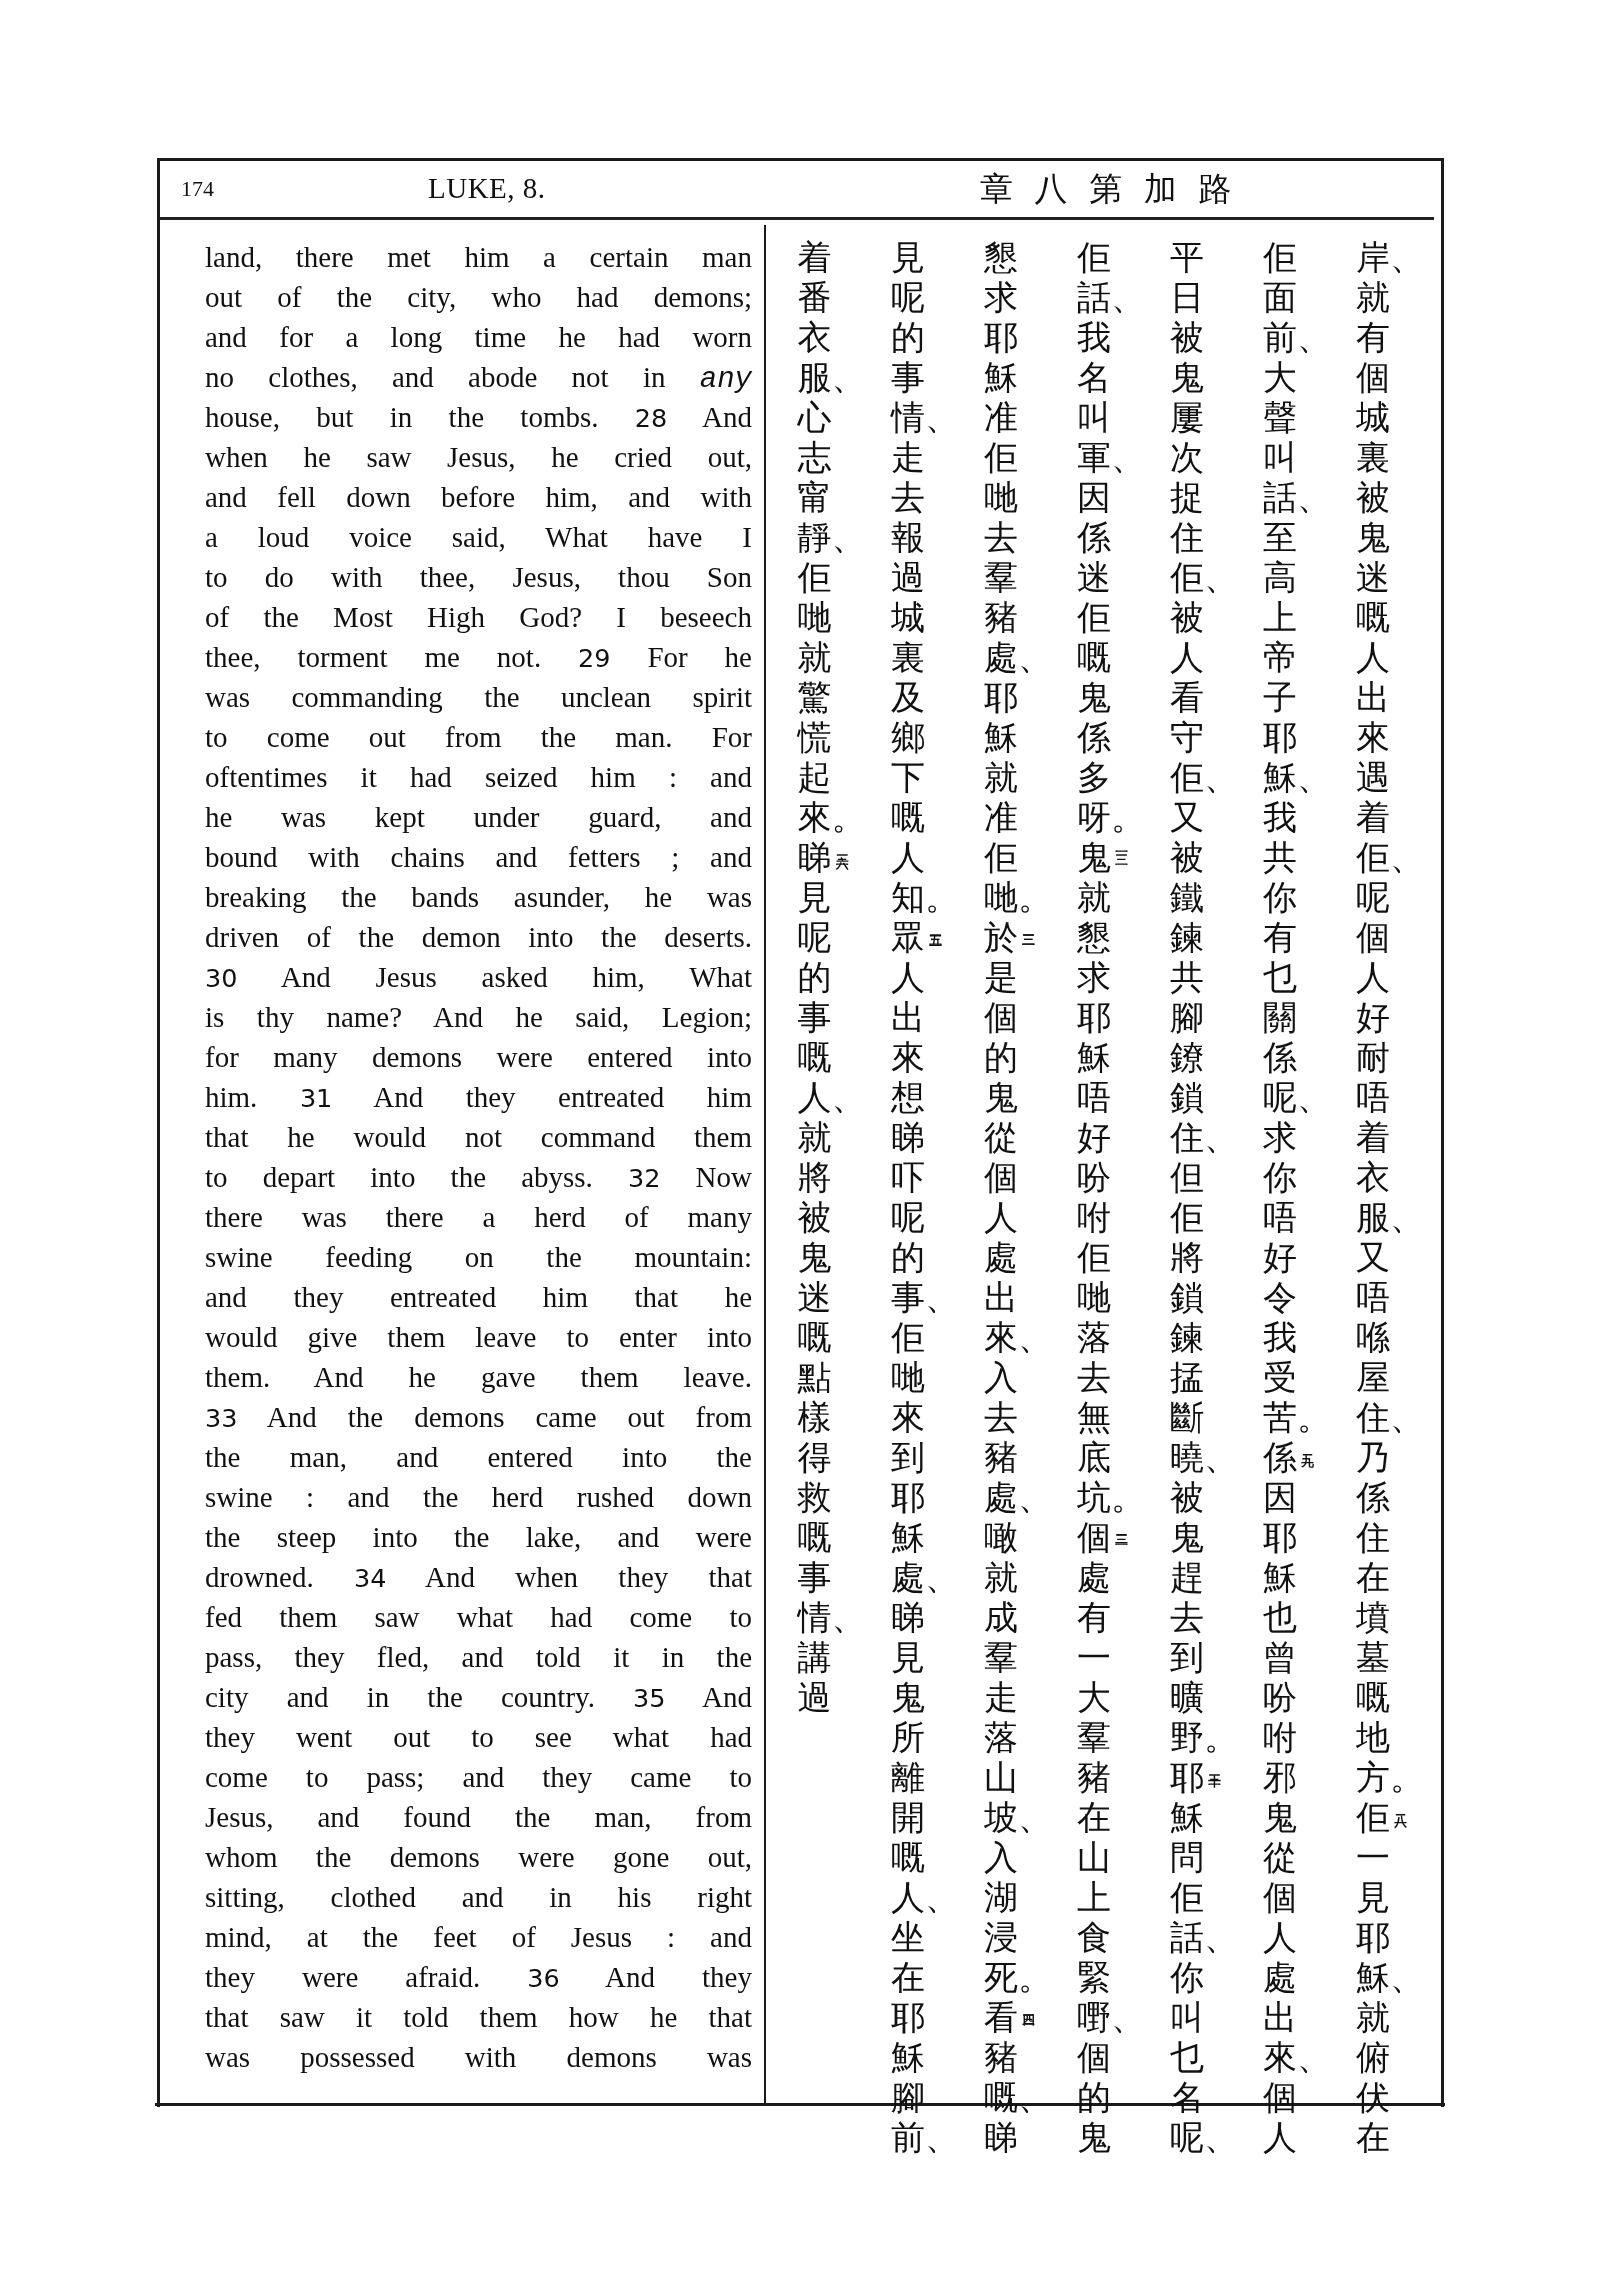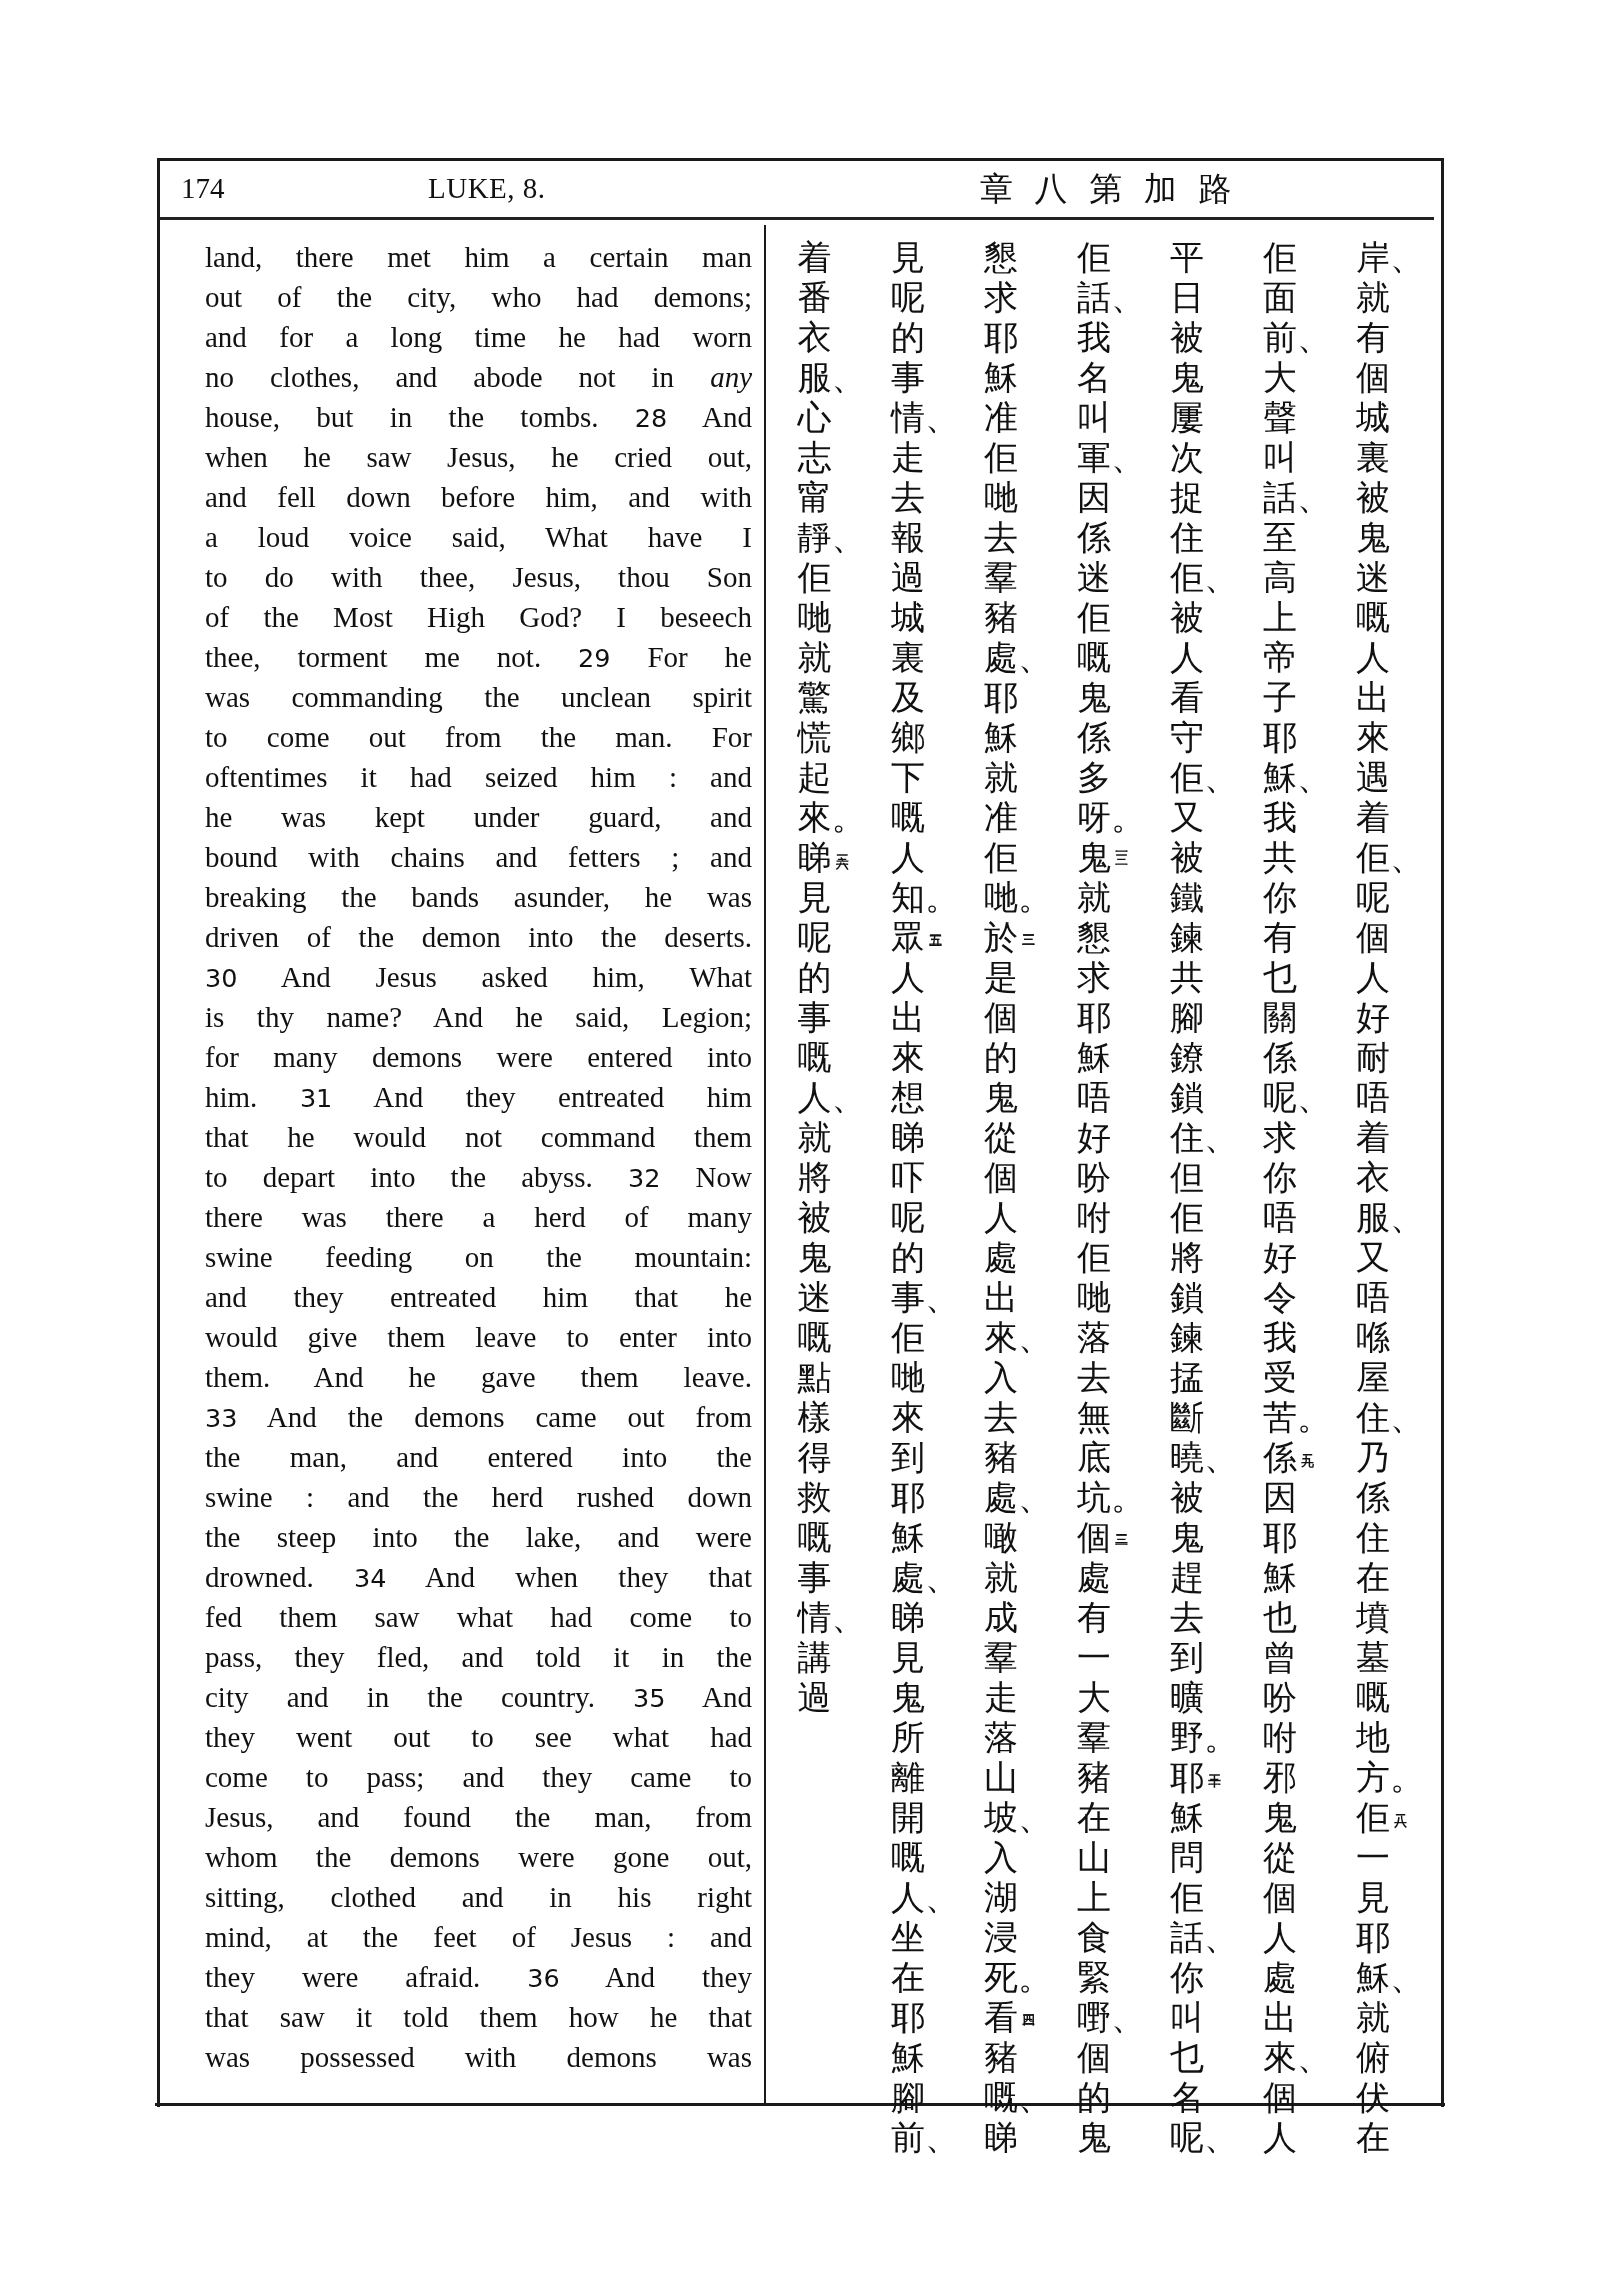--- a/index.html
+++ b/index.html
@@ -6,28 +6,28 @@
   body { width: 1620px; height: 2293px; position: relative; overflow: hidden; font-family: "Liberation Serif", "DejaVu Serif", serif; color: #111; }
   .page { position: absolute; left: 0; top: 0; width: 1620px; height: 2293px; }
   .rule { position: absolute; background: #1a1a1a; }
   .rule-top { left: 158px; top: 158px; width: 1285px; height: 2.9px; }
   .rule-head { left: 160px; top: 217px; width: 1274px; height: 2.9px; background: #222; }
   .rule-bottom { left: 155px; top: 2103px; width: 1290px; height: 2.9px; }
   .rule-left { left: 157px; top: 158px; width: 2.9px; height: 1949px; }
   .rule-right { left: 1441px; top: 158px; width: 2.9px; height: 1949px; }
   .rule-divider { left: 764px; top: 225px; width: 2px; height: 1879px; }
 
-  .hdr-page { position: absolute; left: 181px; top: 167px; font-size: 29px; line-height: 43px; }
+  .hdr-page { position: absolute; left: 181px; top: 167px; font-size: 22px; line-height: 43px; }
   .hdr-title { position: absolute; left: 380px; top: 167px; font-size: 29px; line-height: 43px; letter-spacing: 0.5px; margin-left: 48px; }
   .hdr-cn { position: absolute; left: 980px; top: 165px; height: 47px; display: flex; gap: 21.6px; font-family: "DejaVu Sans", sans-serif; font-size: 33px; line-height: 47px; }
 
   .en-col { position: absolute; left: 181px; top: 237px; width: 571px; font-size: 29px; line-height: 40px; }
   .en-line { display: block; height: 40px; white-space: nowrap; text-align: justify; text-align-last: justify; margin-left: 24px; }
   .vn { font-family: "DejaVu Sans", sans-serif; font-weight: normal; font-size: 25.5px; }
-  .it { font-style: italic; }
+  .it { font-style: italic; font-family: Liberation Mono, monospace; }
 
   .cn-area { position: absolute; left: 774px; top: 237px; width: 657px; height: 1862px; }
   .cn-col { position: absolute; top: 0; width: 59px; font-family: "DejaVu Sans", sans-serif; font-size: 34px; line-height: 40px; }
   .cn-char { display: block; height: 40px; position: relative; text-align: left; padding-left: 3.9px; }
   .cn-mark { position: absolute; left: 41px; top: 7.8px; font-size: 12.7px; line-height: 11.8px; width: 13.7px; text-align: center; font-weight: bold; writing-mode: vertical-rl; }
 </style>
 </head>
 <body>
 
 <div class="page">

